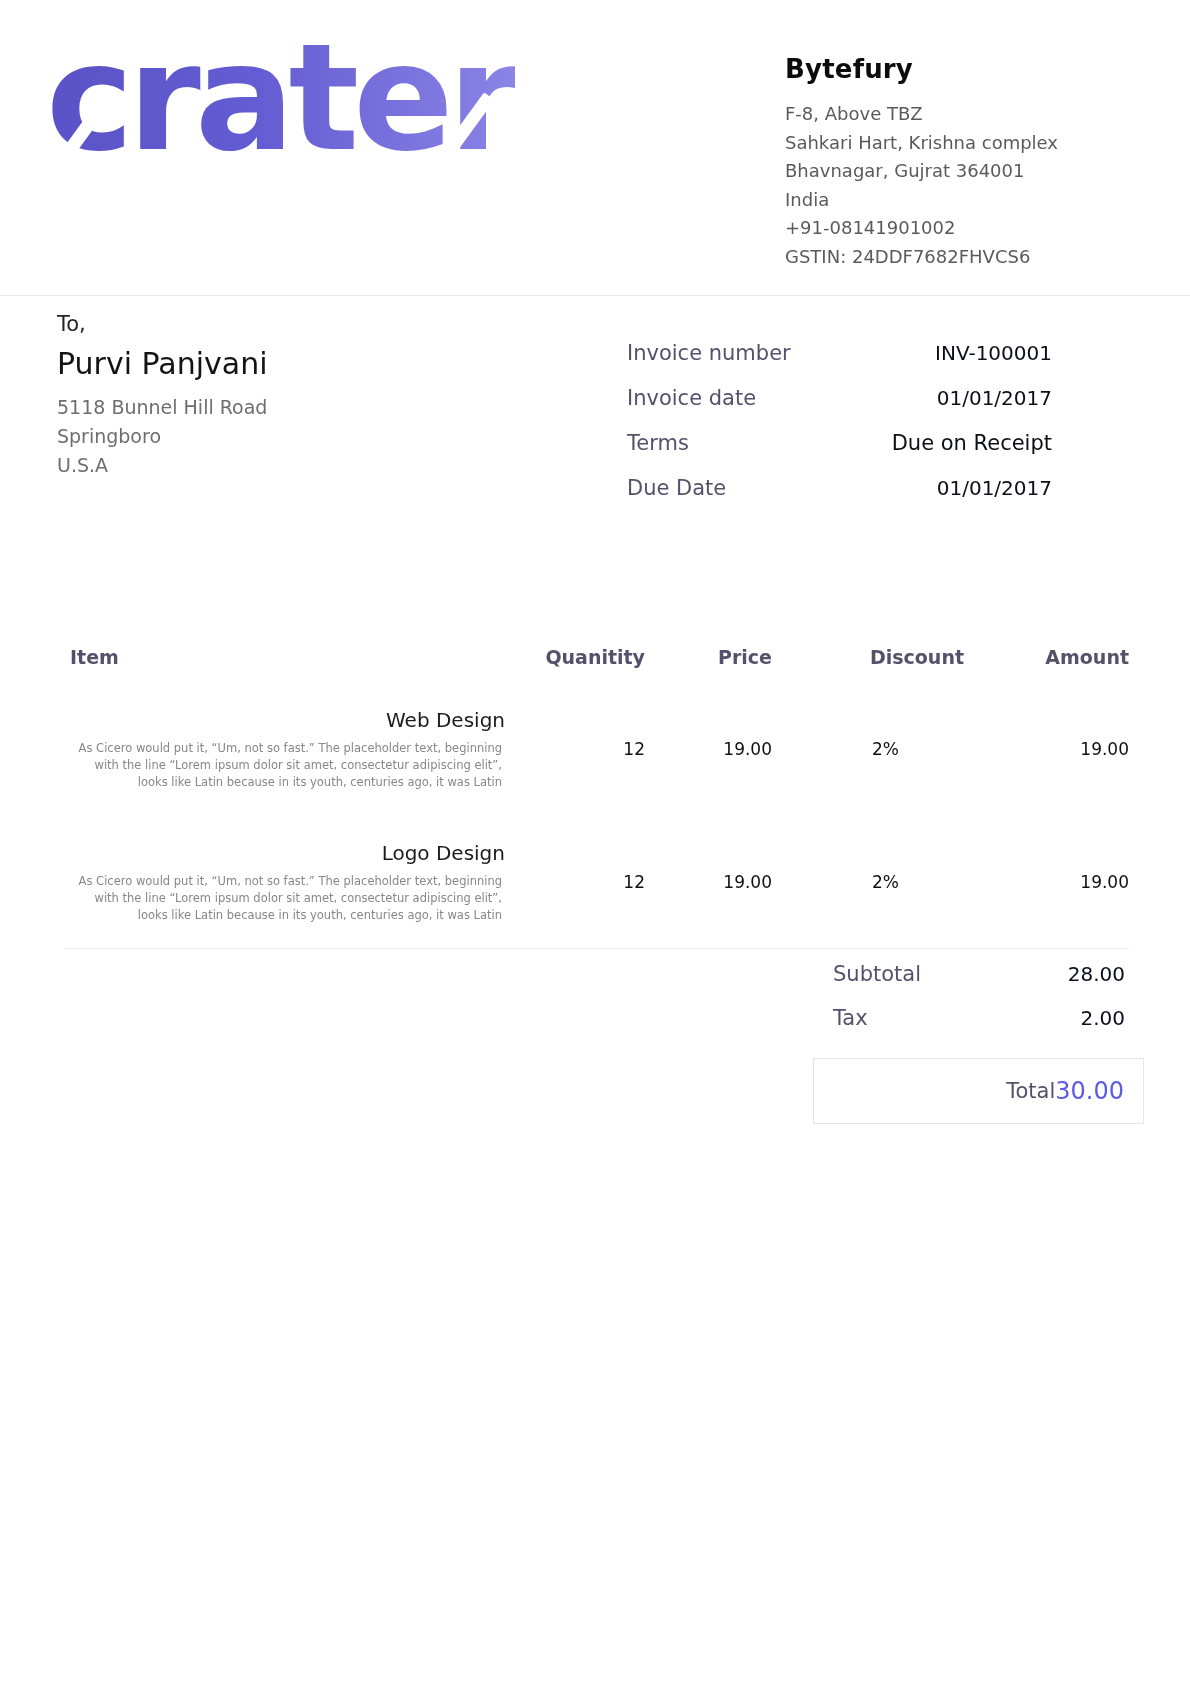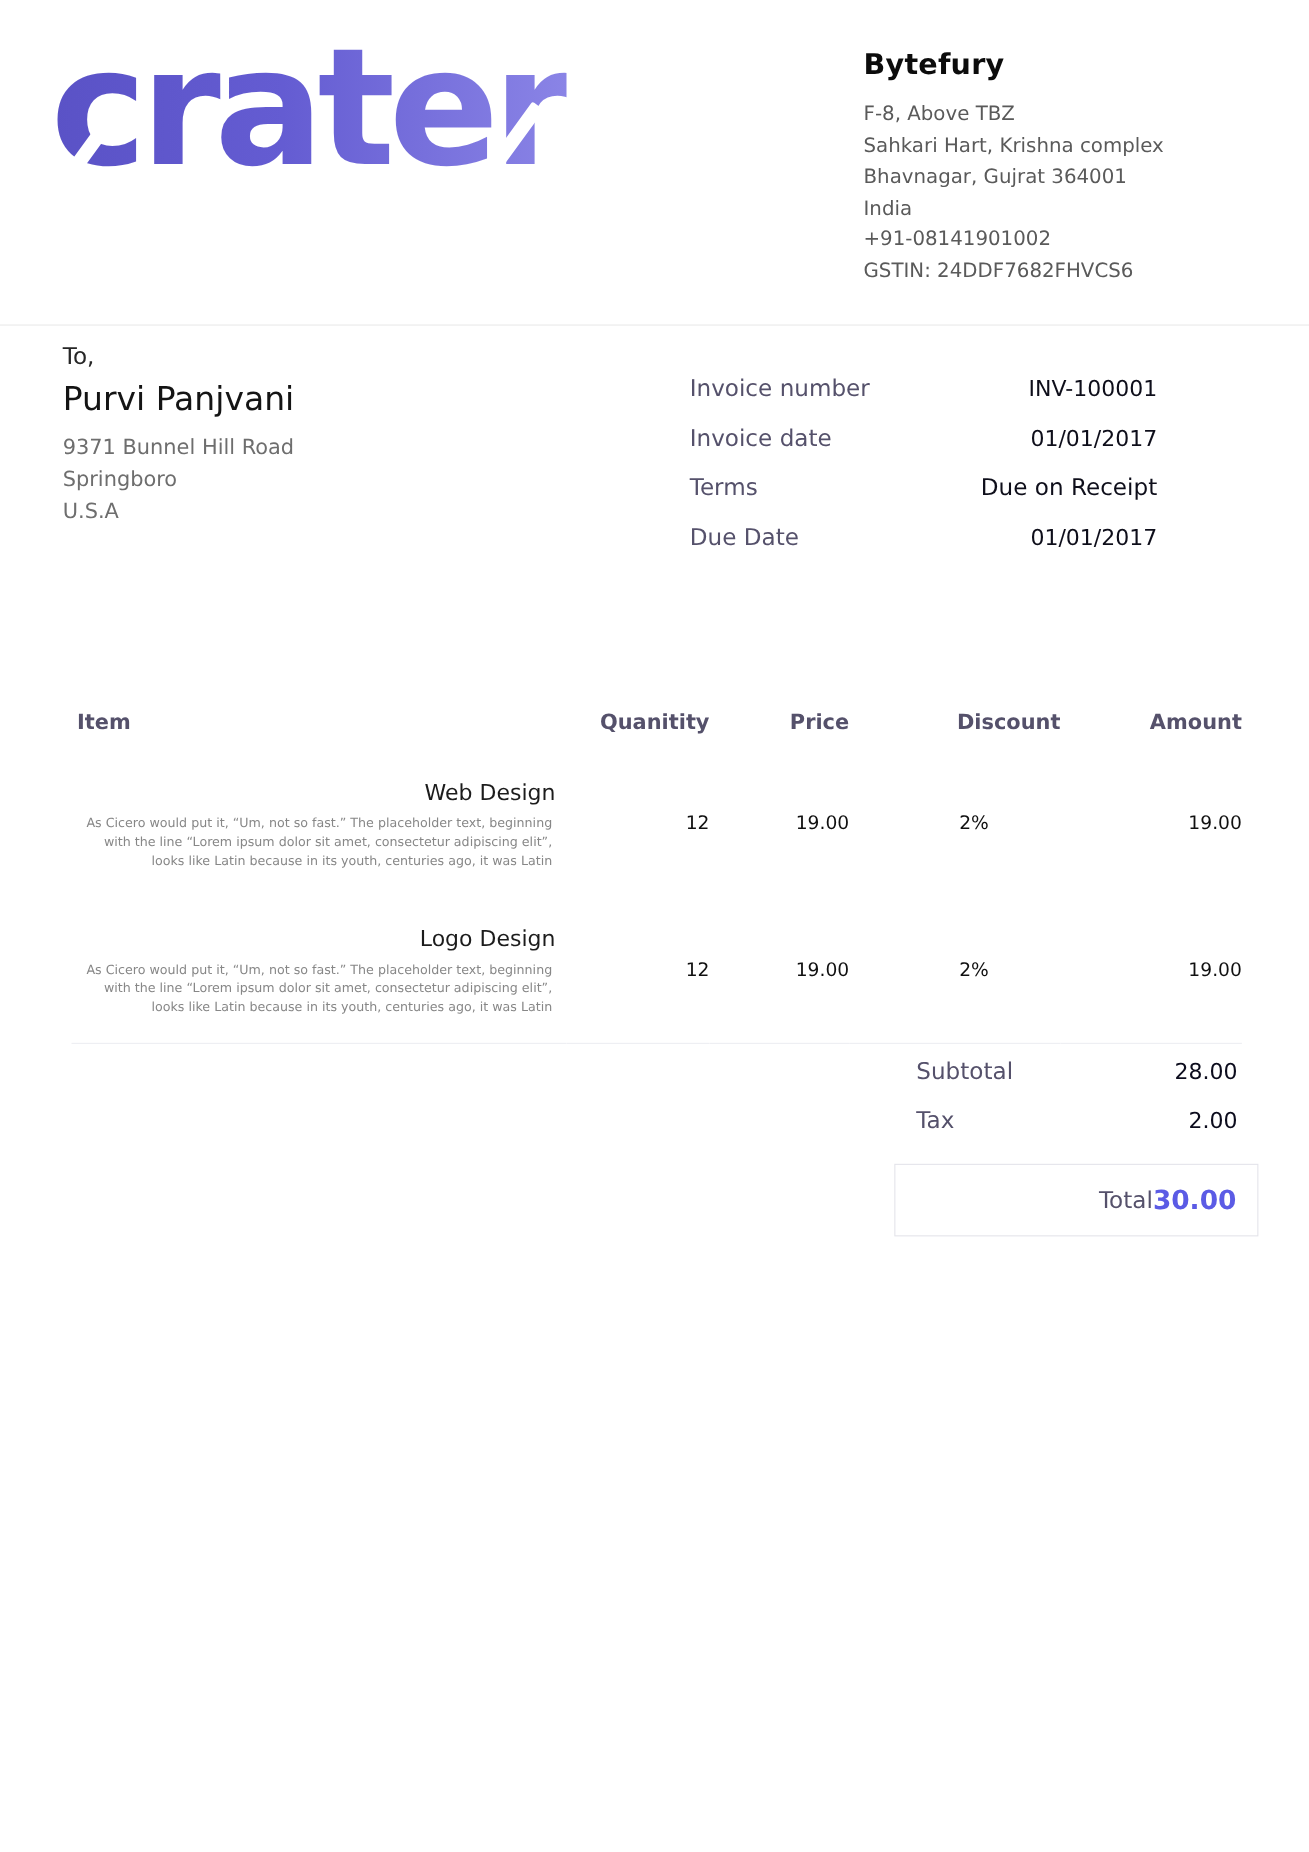--- a/index.html
+++ b/index.html
@@ -26,21 +26,21 @@
     -webkit-background-clip: text; background-clip: text;
     -webkit-text-fill-color: transparent; color: transparent;
     display: inline-block; transform: translateY(-28px);
   }
   .logo-slash {
     position: absolute; background: #ffffff; width: 13px; border-radius: 2px;
   }
   .slash-c { left: 32px; top: 32px; height: 92px; transform: rotate(36deg); }
   .slash-r { left: 418px; top: 38px; height: 64px; transform: rotate(36deg); }
 
-  .company { position: absolute; left: 785px; top: 44px; width: 380px; }
+  .company { position: absolute; left: 785px; top: 54px; width: 380px; }
   .company-name { font-size: 26px; font-weight: bold; color: #0c0c0c; letter-spacing: .2px; margin-bottom: 16px; }
   .company-line { font-size: 18px; color: #5a5a5a; line-height: 28.5px; }
 
   
   .billto { position: absolute; left: 57px; top: 312px; width: 420px; }
   .to-prefix { font-size: 21px; color: #262626; margin-bottom: 10px; }
   .to-name { font-size: 30px; color: #141414; margin-bottom: 12px; }
   .to-line { font-size: 19px; color: #6e6e6e; line-height: 29px; }
 
   
@@ -75,21 +75,21 @@
     height: 44px; padding: 0 19px 0 20px;
   }
   .totals-label { font-size: 21px; color: #55516b; }
   .totals-value { font-size: 20px; font-weight: 500; color: #0c0c1d; }
   .total-box {
     margin-top: 18px; height: 66px; border: 1px solid #e4e4ea; background: #fff;
     display: flex; justify-content: flex-end; align-items: center;
     padding: 0 19px 0 20px;
   }
   .total-box .totals-label { font-size: 21px; }
-  .total-value { font-size: 24px; font-weight: bold; color: #5b5be5; }
+  .total-value { font-size: 24px; font-weight: normal; color: #5b5be5; }
 </style>
 </head>
 <body>
 
 <div class="page">
 
   <div class="header">
     <div class="logo">
       <span class="logo-text">crater</span>
       <span class="logo-slash slash-c"></span>
@@ -102,21 +102,21 @@
       <div class="company-line">Bhavnagar, Gujrat 364001</div>
       <div class="company-line">India</div>
       <div class="company-line">+91-08141901002</div>
       <div class="company-line">GSTIN: 24DDF7682FHVCS6</div>
     </div>
   </div>
 
   <div class="billto">
     <div class="to-prefix">To,</div>
     <div class="to-name">Purvi Panjvani</div>
-    <div class="to-line">9371 Bunnel Hill Road</div>
+    <div class="to-line">5118 Bunnel Hill Road</div>
     <div class="to-line">Springboro</div>
     <div class="to-line">U.S.A</div>
   </div>
 
   <div class="meta">
     <div class="meta-row">
       <div class="meta-label">Invoice number</div>
       <div class="meta-value">INV-100001</div>
     </div>
     <div class="meta-row">

